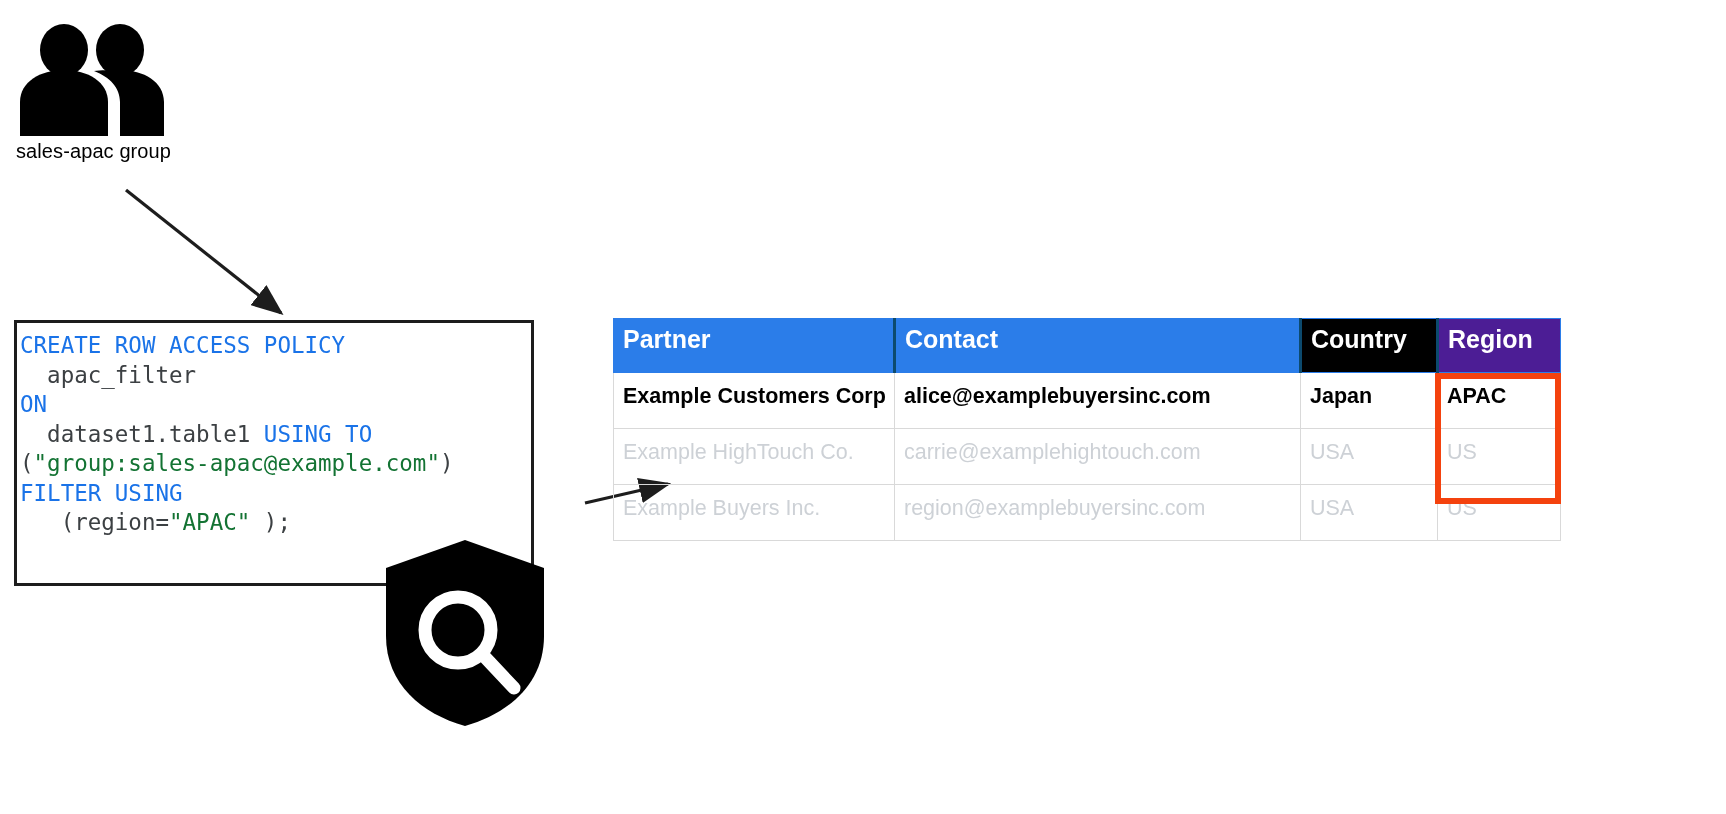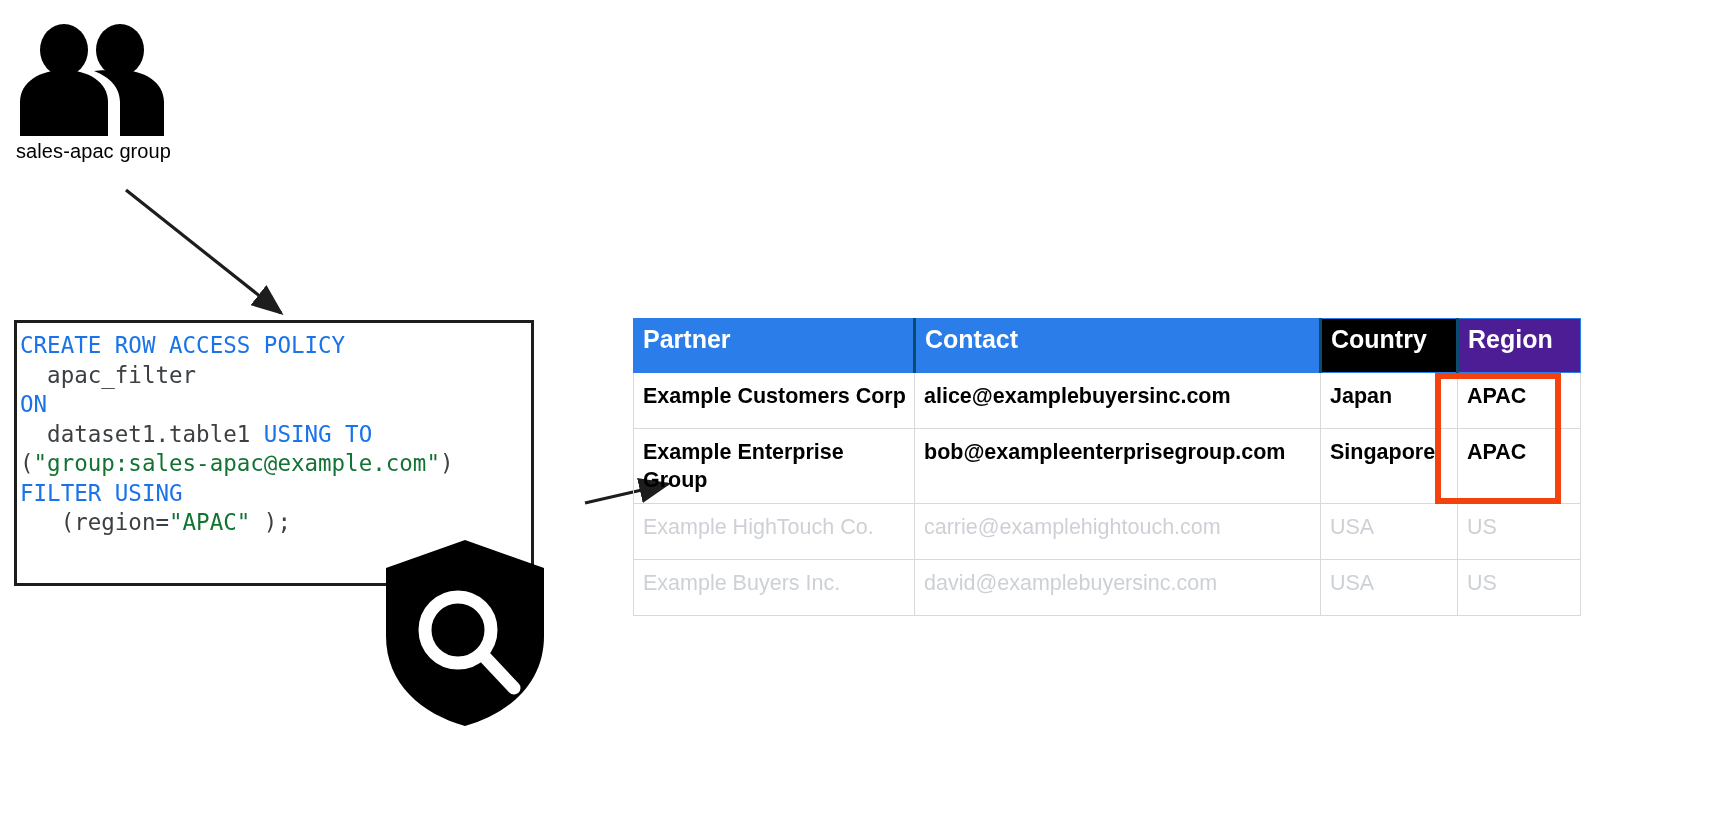--- a/index.html
+++ b/index.html
@@ -79,21 +79,21 @@
     position: absolute;
     left: 384px;
     top: 538px;
     width: 162px;
     height: 190px;
   }
 
   
   #partner-table {
     position: absolute;
-    left: 633px;
+    left: 613px;
     top: 318px;
     border-collapse: collapse;
     table-layout: fixed;
     font-size: 21.5px;
   }
   #partner-table th,
   #partner-table td {
     border: 1px solid #d9d9d9;
     padding: 9px 8px 9px 9px;
     vertical-align: top;
@@ -193,35 +193,29 @@
         <th class="col-sep" style="background: #4c1d95;">Region</th>
       </tr>
     </thead>
     <tbody>
       <tr>
         <td>Example Customers Corp</td>
         <td>alice@examplebuyersinc.com</td>
         <td>Japan</td>
         <td>APAC</td>
       </tr>
-      <tr>
-        <td>Example Enterprise Group</td>
-        <td>bob@exampleenterprisegroup.com</td>
-        <td>Singapore</td>
-        <td>APAC</td>
-      </tr>
       <tr class="dim">
         <td>Example HighTouch Co.</td>
         <td>carrie@examplehightouch.com</td>
         <td>USA</td>
         <td>US</td>
       </tr>
       <tr class="dim">
         <td>Example Buyers Inc.</td>
-        <td>david@examplebuyersinc.com</td>
+        <td>region@examplebuyersinc.com</td>
         <td>USA</td>
         <td>US</td>
       </tr>
     </tbody>
   </table>
 
   <div id="region-highlight" style="border-color: rgb(244, 66, 14);"></div>
 
 </div>
 

